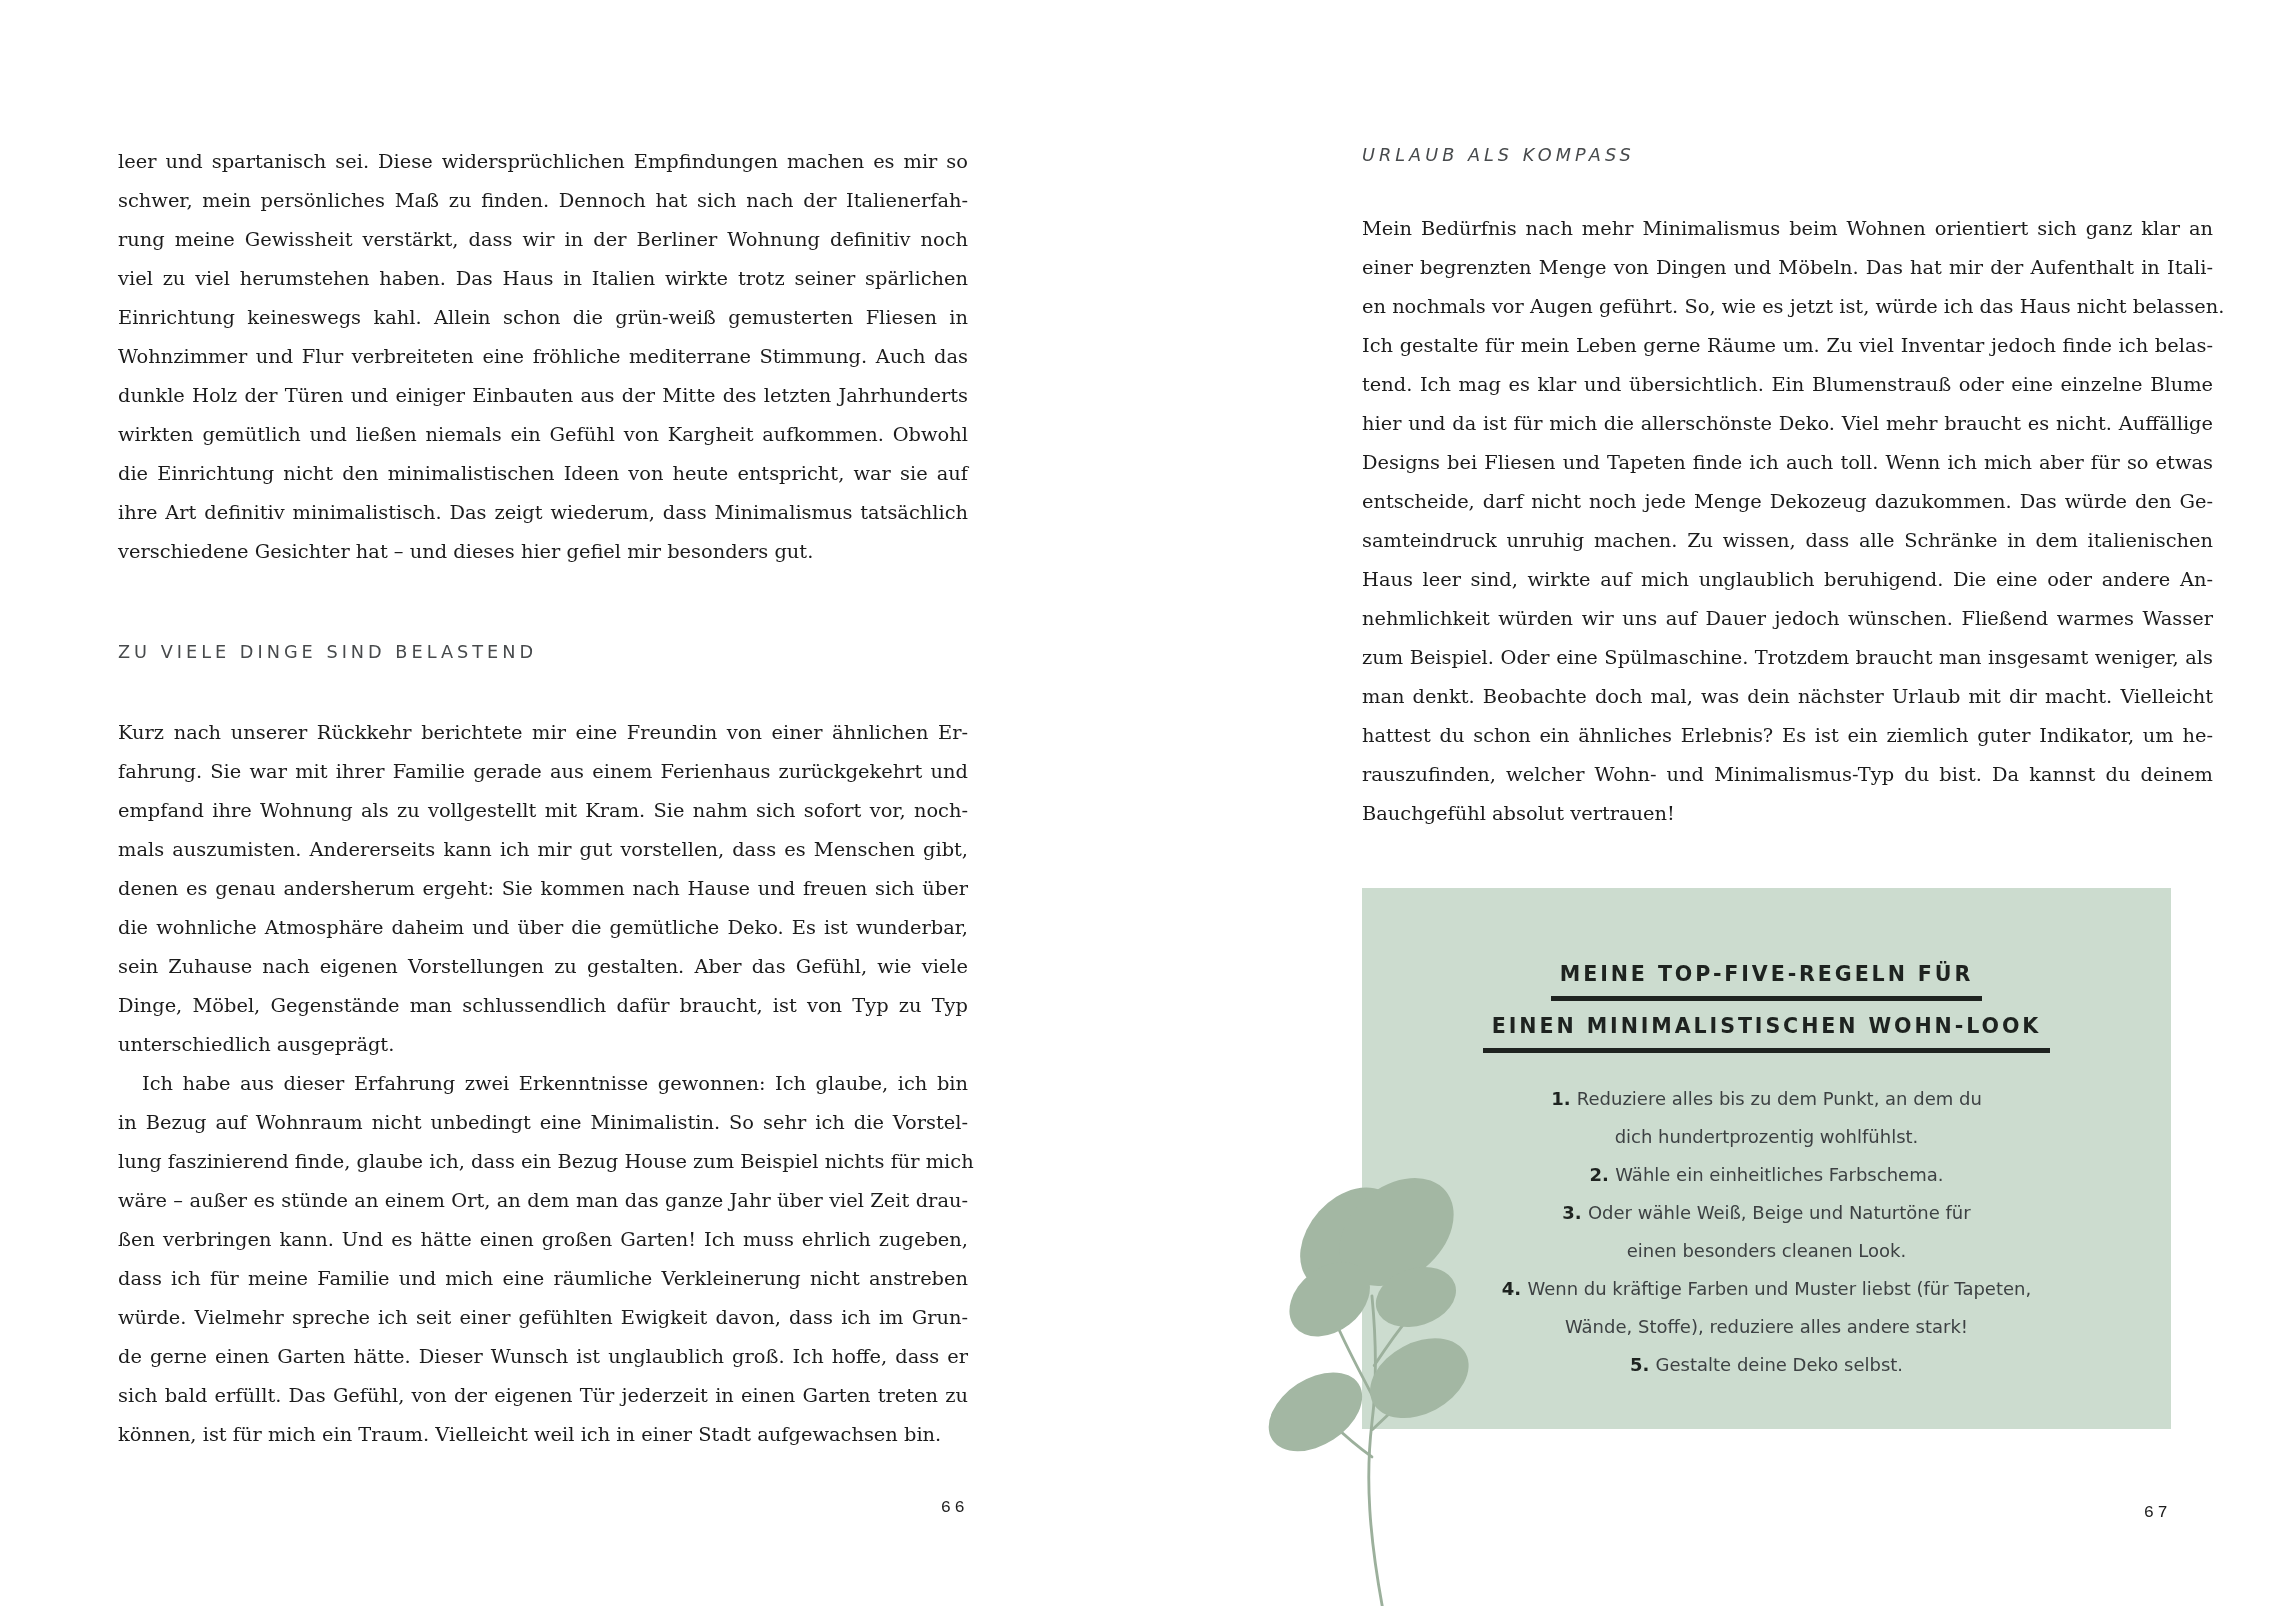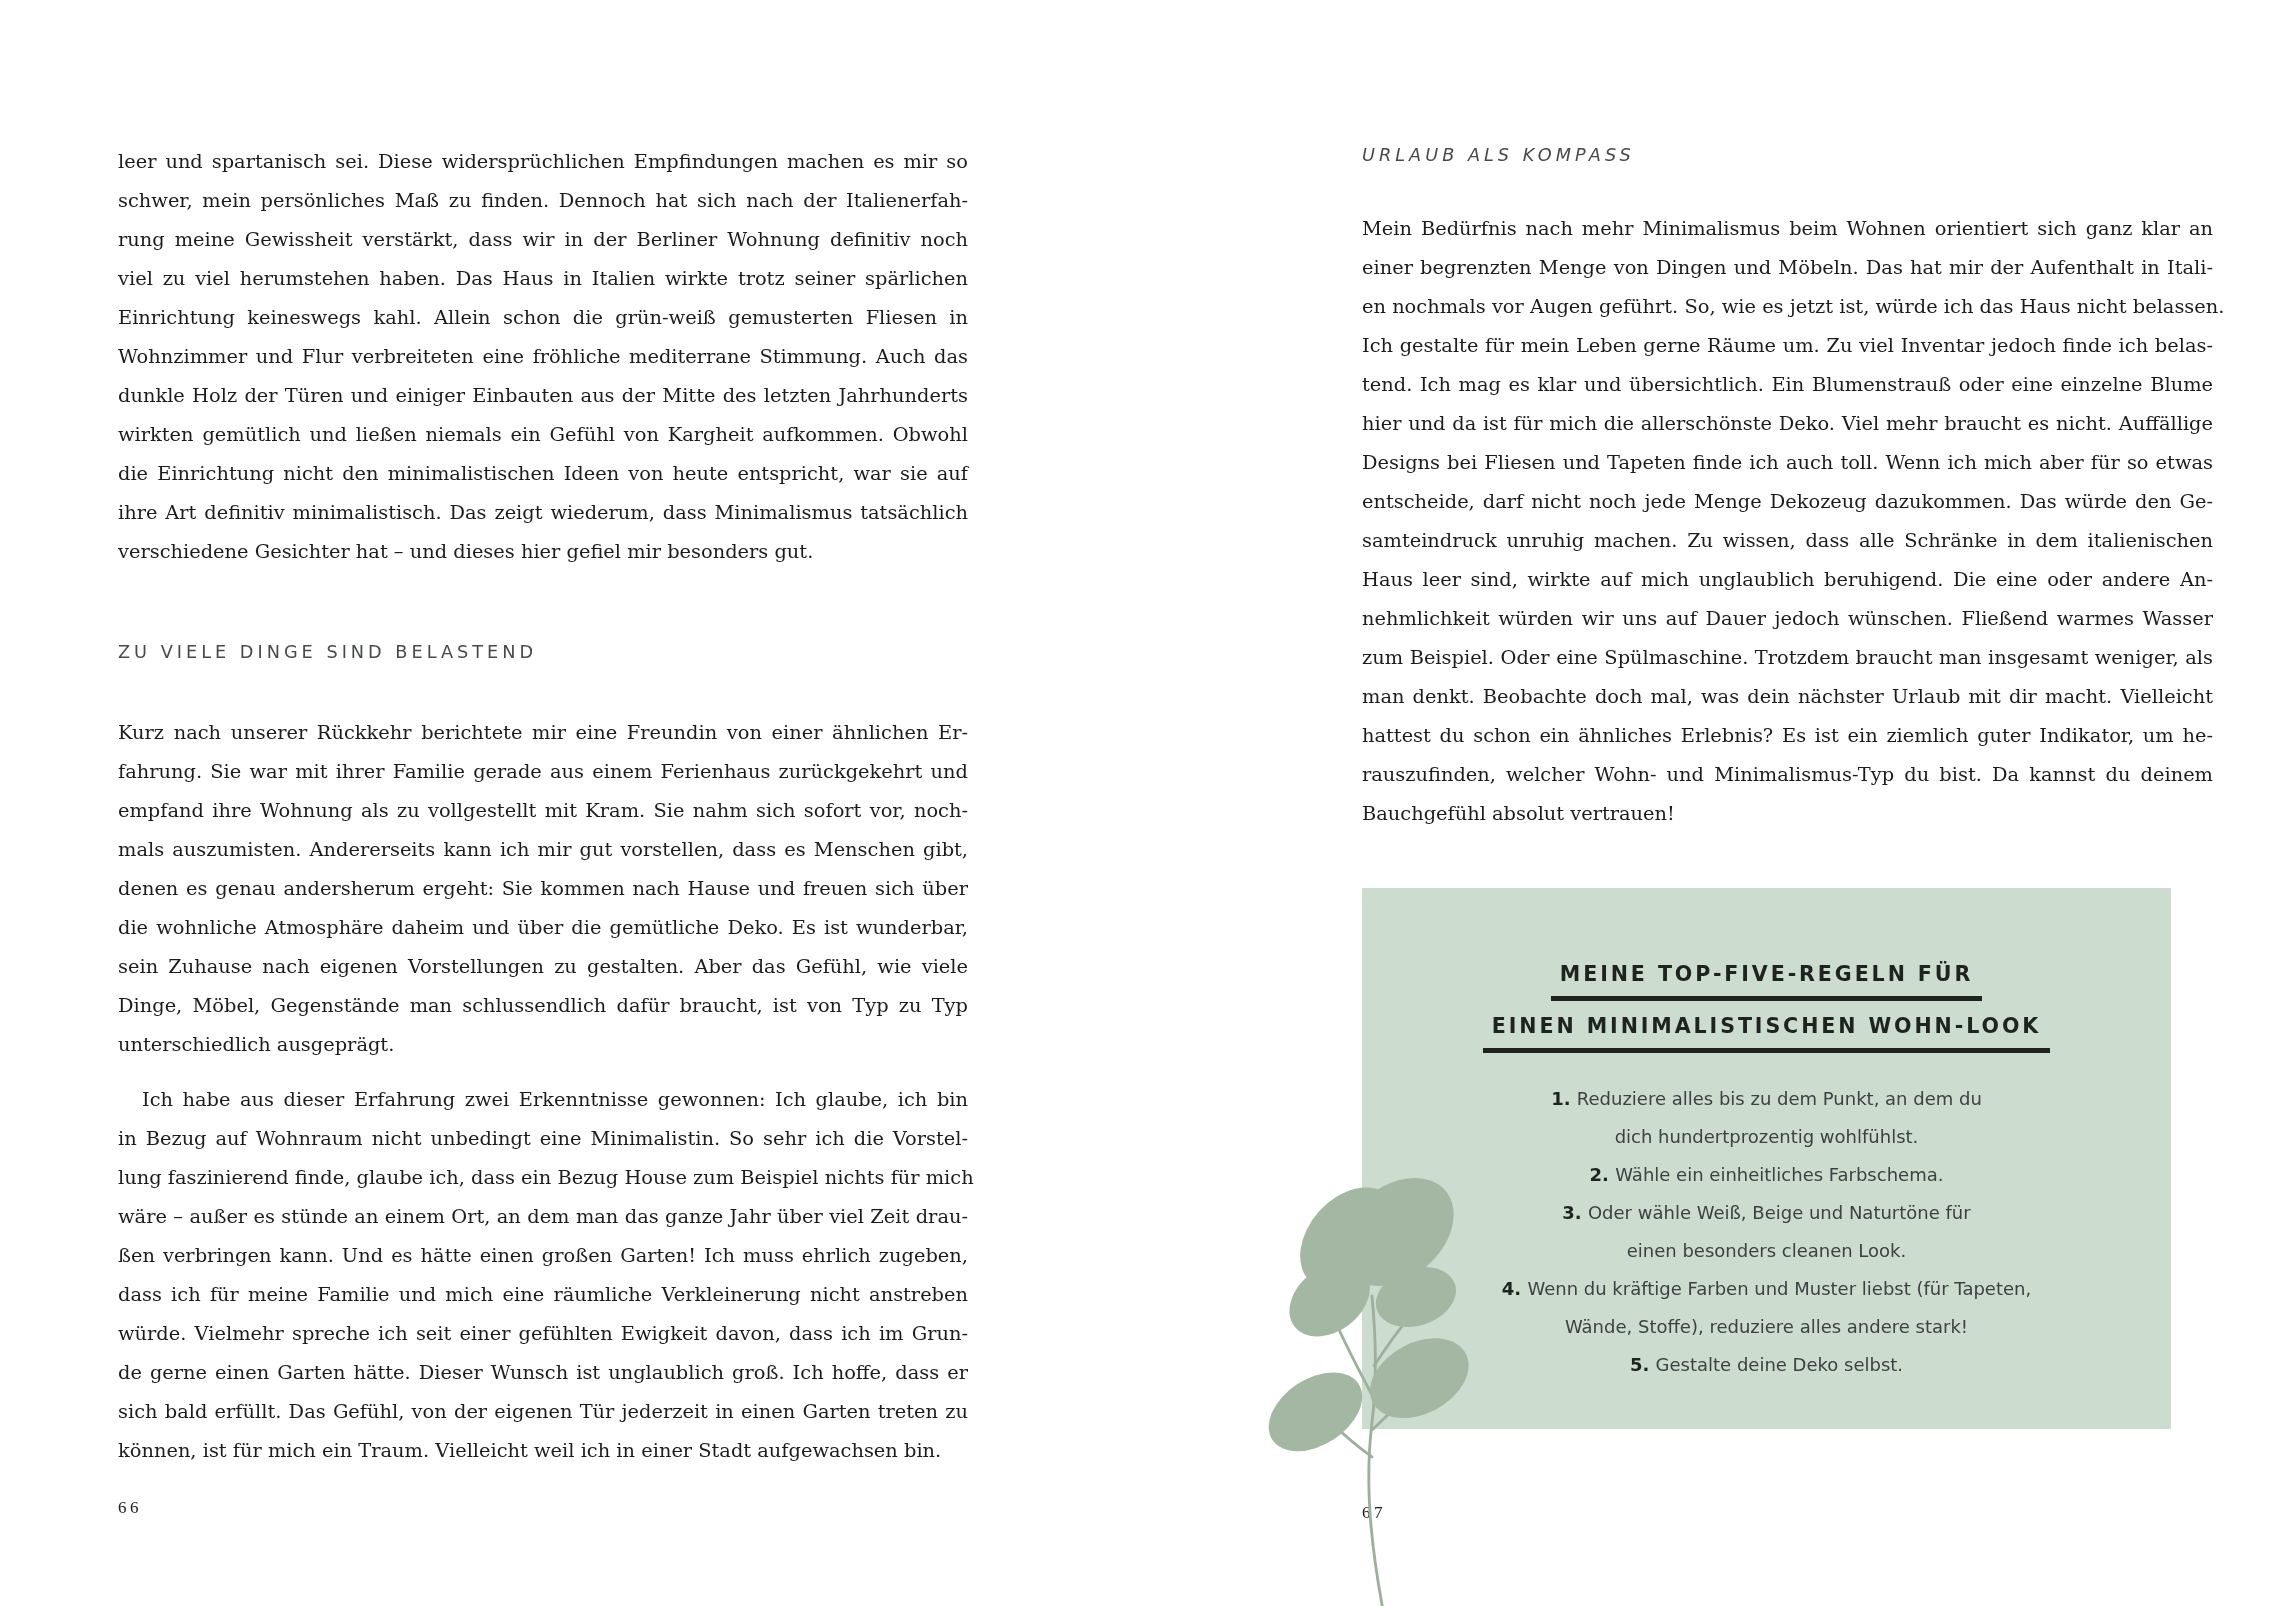--- a/index.html
+++ b/index.html
@@ -32,21 +32,21 @@
   .tline.last{text-align-last:left;}
   .indent-first .tline:first-child{text-indent:24px;}
   .sec-heading{
     font-family:"DejaVu Sans","Liberation Sans",sans-serif;
     font-weight:400;font-size:17.7px;letter-spacing:4px;
     color:var(--heading-text);
     height:39px;line-height:39px;white-space:nowrap;
   }
   .text-col.left .sec-heading{margin-top:62px;margin-bottom:41px;}
   .text-col.right .page-heading{margin-bottom:34px;font-style:italic;}
-  .para + .para{margin-top:16px;}
+  .para + .para{margin-top:0;}
   .rules-box{
     margin-top:55px;width:809px;height:541px;
     background:var(--box-bg);
     text-align:center;
     font-family:"DejaVu Sans","Liberation Sans",sans-serif;
     padding-top:74px;
   }
   .box-title{
     display:table;margin:0 auto;
     font-weight:700;font-size:20.6px;letter-spacing:2.9px;
@@ -58,23 +58,23 @@
   .box-title.second{margin-top:12.6px;}
   .rules{margin-top:27.4px;}
   .rline{
     height:38px;line-height:38px;
     font-size:18px;font-weight:400;color:var(--rule-text);
     white-space:nowrap;
   }
   .rnum{font-weight:700;color:var(--rule-num);}
   .page-num{
     position:absolute;
-    font-family:Liberation Serif, serif;
+    font-family:Liberation Mono, monospace;
     font-size:17px;letter-spacing:3.4px;color:#1d1d1d;
-    text-align:left;height:29px;line-height:29px;
+    text-align:right;height:29px;line-height:29px;
   }
   .page-num.left{left:118px;width:850px;top:1493px;}
   .page-num.right{left:1362px;width:809px;top:1498px;}
   .plant{position:absolute;left:1229px;top:1160px;width:343px;height:446px;pointer-events:none;}
 </style>
 </head>
 <body>
 
 <section class="text-col left">
   <div class="para">

